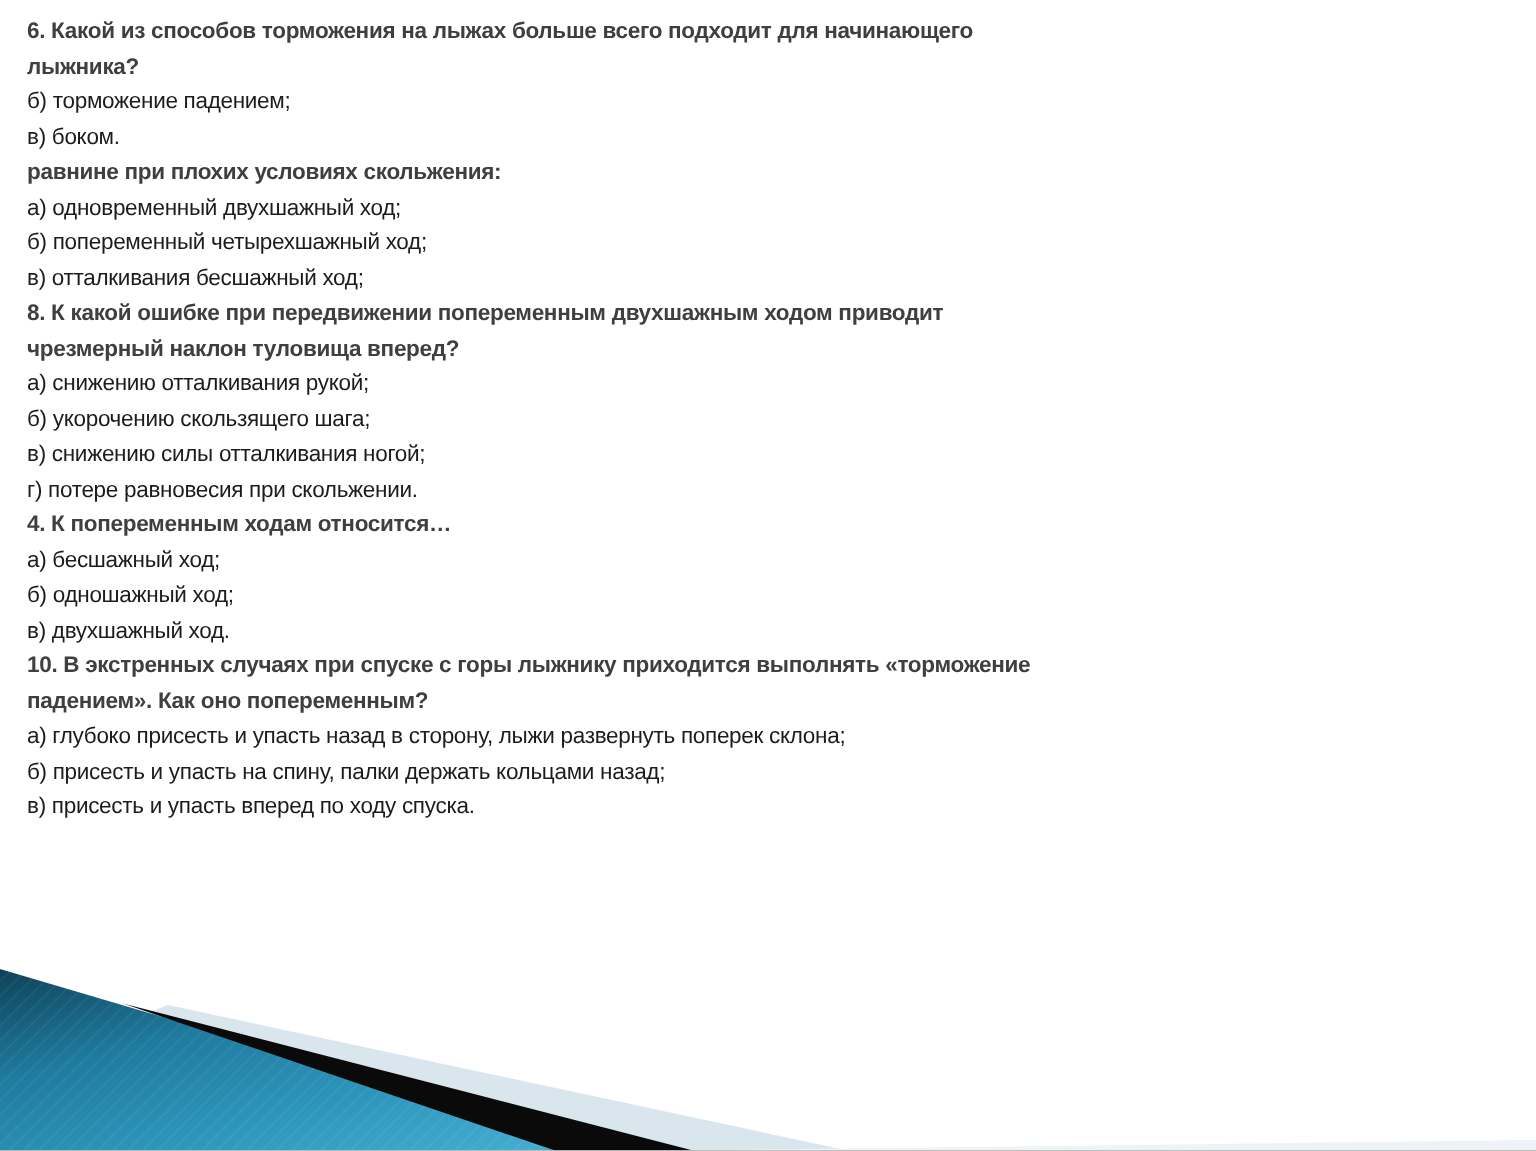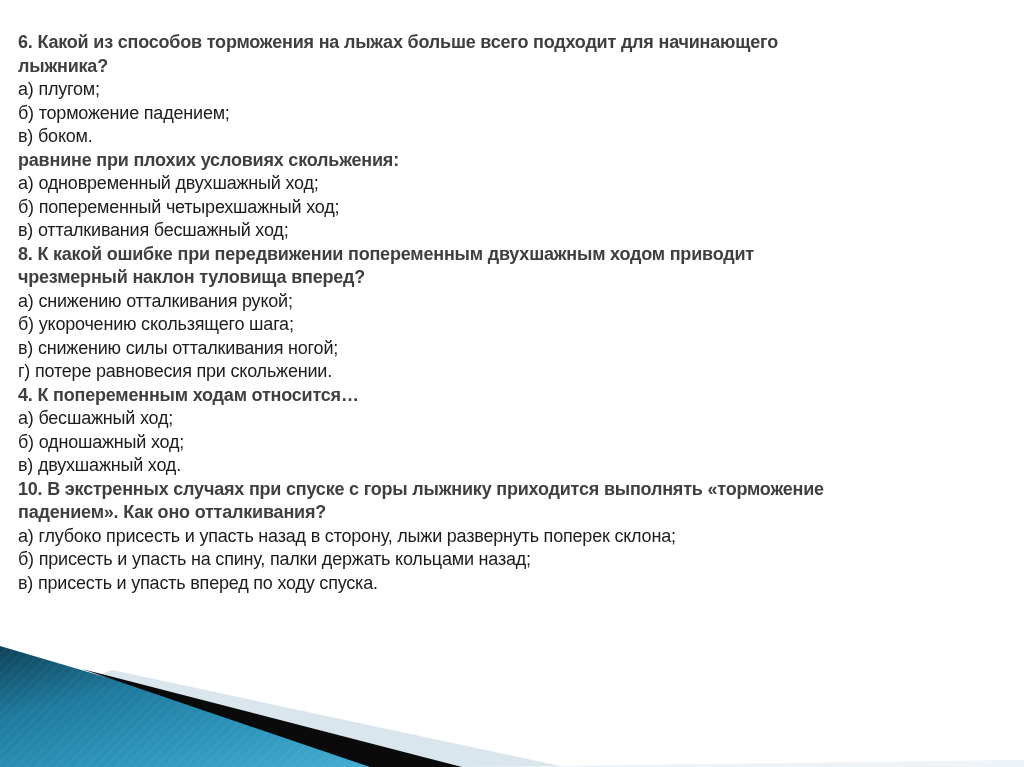--- a/index.html
+++ b/index.html
@@ -9,24 +9,23 @@
     height: 767px;
     background: #ffffff;
     overflow: hidden;
     font-family: "Liberation Sans", "DejaVu Sans", sans-serif;
   }
   .content {
     position: absolute;
     left: 18px;
     top: 9px;
     white-space: nowrap;
-    font-size: 18px;
+    font-size: 15px;
     line-height: 23.5px;
     letter-spacing: -0.2px;
-    margin-top: 22px;
   }
   .q-line {
     font-weight: bold;
     color: var(--q-color, #3f3f3f);
   }
   .opt-line {
     font-weight: normal;
     color: var(--opt-color, #1c1c1c);
   }
   .corner {
@@ -39,39 +38,38 @@
   }
 </style>
 </head>
 <body>
 
 <div class="slide">
 
   <div class="content" id="quiz-lines">
       <div class="q-line">6. Какой из способов торможения на лыжах больше всего подходит для начинающего</div>
       <div class="q-line">лыжника?</div>
-      <div class="opt-line">а) плугом;</div>
       <div class="opt-line">б) торможение падением;</div>
       <div class="opt-line">в) боком.</div>
       <div class="q-line">равнине при плохих условиях скольжения:</div>
       <div class="opt-line">а) одновременный двухшажный ход;</div>
       <div class="opt-line">б) попеременный четырехшажный ход;</div>
       <div class="opt-line">в) отталкивания бесшажный ход;</div>
       <div class="q-line">8. К какой ошибке при передвижении попеременным двухшажным ходом приводит</div>
       <div class="q-line">чрезмерный наклон туловища вперед?</div>
       <div class="opt-line">а) снижению отталкивания рукой;</div>
       <div class="opt-line">б) укорочению скользящего шага;</div>
       <div class="opt-line">в) снижению силы отталкивания ногой;</div>
       <div class="opt-line">г) потере равновесия при скольжении.</div>
       <div class="q-line">4. К попеременным ходам относится…</div>
       <div class="opt-line">а) бесшажный ход;</div>
       <div class="opt-line">б) одношажный ход;</div>
       <div class="opt-line">в) двухшажный ход.</div>
       <div class="q-line">10. В экстренных случаях при спуске с горы лыжнику приходится выполнять «торможение</div>
-      <div class="q-line">падением». Как оно отталкивания?</div>
+      <div class="q-line">падением». Как оно попеременным?</div>
       <div class="opt-line">а) глубоко присесть и упасть назад в сторону, лыжи развернуть поперек склона;</div>
       <div class="opt-line">б) присесть и упасть на спину, палки держать кольцами назад;</div>
       <div class="opt-line">в) присесть и упасть вперед по ходу спуска.</div>
     </div>
 
   <svg class="corner" viewBox="0 0 1024 767" preserveAspectRatio="none" aria-hidden="true">
     <defs>
       <linearGradient id="tealGrad" x1="0%" y1="0%" x2="85%" y2="100%">
         <stop offset="0%" stop-color="#0e4258"></stop>
         <stop offset="35%" stop-color="#1f7a9e"></stop>

